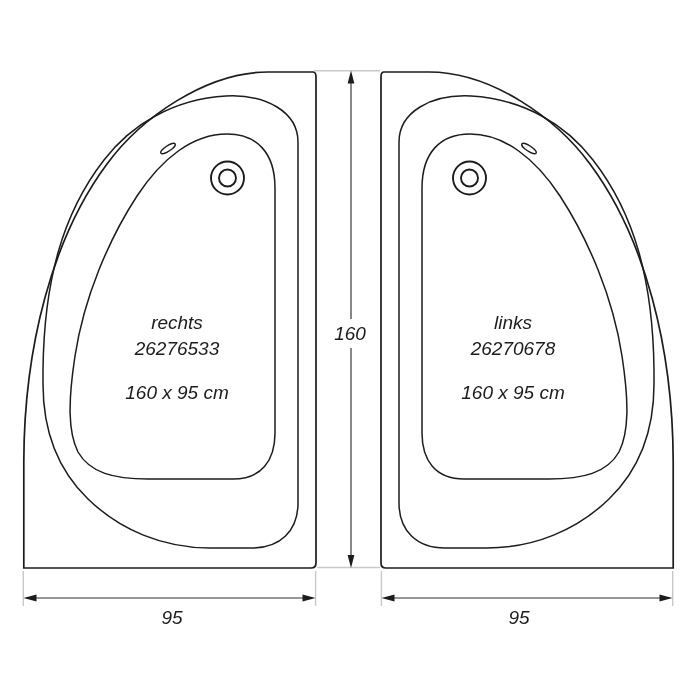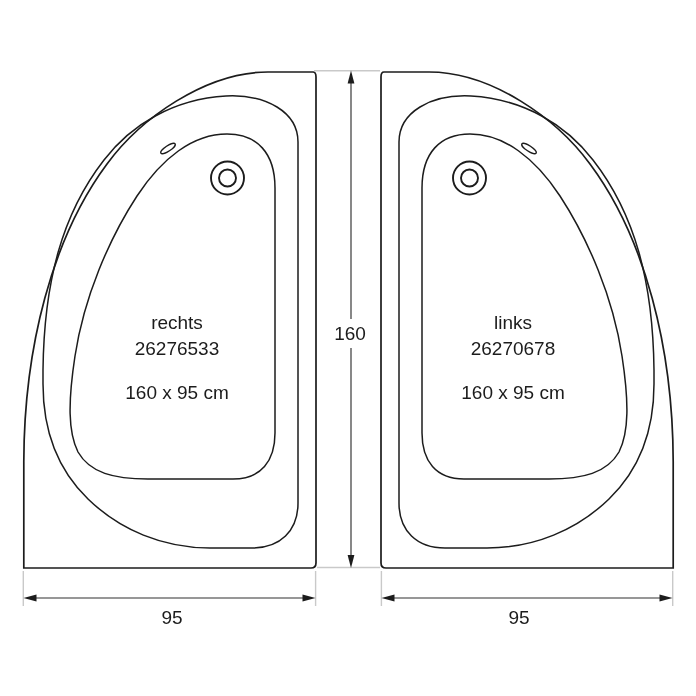--- a/index.html
+++ b/index.html
@@ -7,20 +7,21 @@
     --dim-line-v:#474747;
     --dim-line-h:#979797;
     --extension-line:#c9c9c9;
     --text:#1c1c1c;
     --background:#ffffff;
   }
   html,body{margin:0;padding:0;background:var(--background);}
   .stage{
     width:696px;height:696px;position:relative;background:var(--background);
     font-family:"Liberation Sans", sans-serif;
+    font-style:italic;
   }
   svg{display:block;}
   .outline{fill:none;stroke:var(--line);stroke-width:1.7px;}
   .thin-outline{fill:none;stroke:var(--line);stroke-width:1.5px;}
   .fitting{fill:none;stroke:var(--line);stroke-width:1.9px;}
   .slot{fill:none;stroke:var(--line);stroke-width:1.4px;}
   .dimline-v{stroke:var(--dim-line-v);stroke-width:1.3px;}
   .dimline-h{stroke:var(--dim-line-h);stroke-width:2px;}
   .extline{stroke:var(--extension-line);stroke-width:1.4px;}
   .arrowhead{fill:var(--line);stroke:none;}

